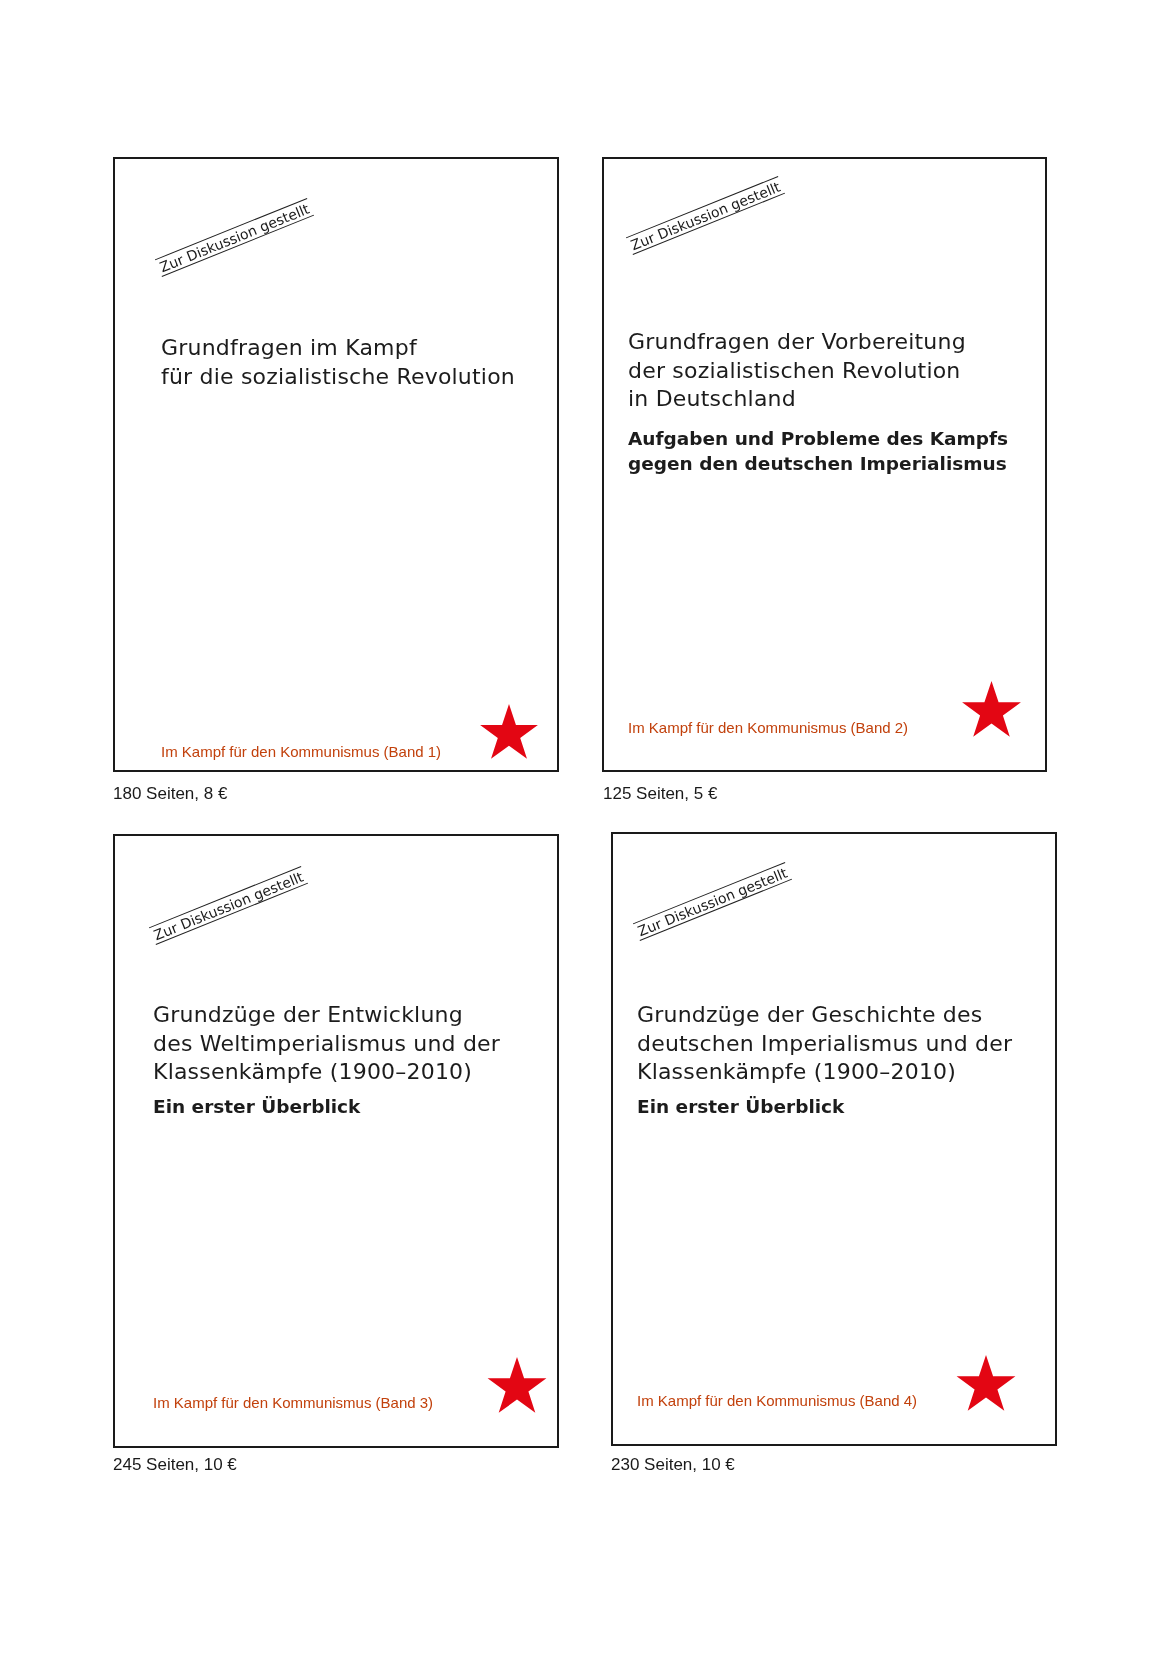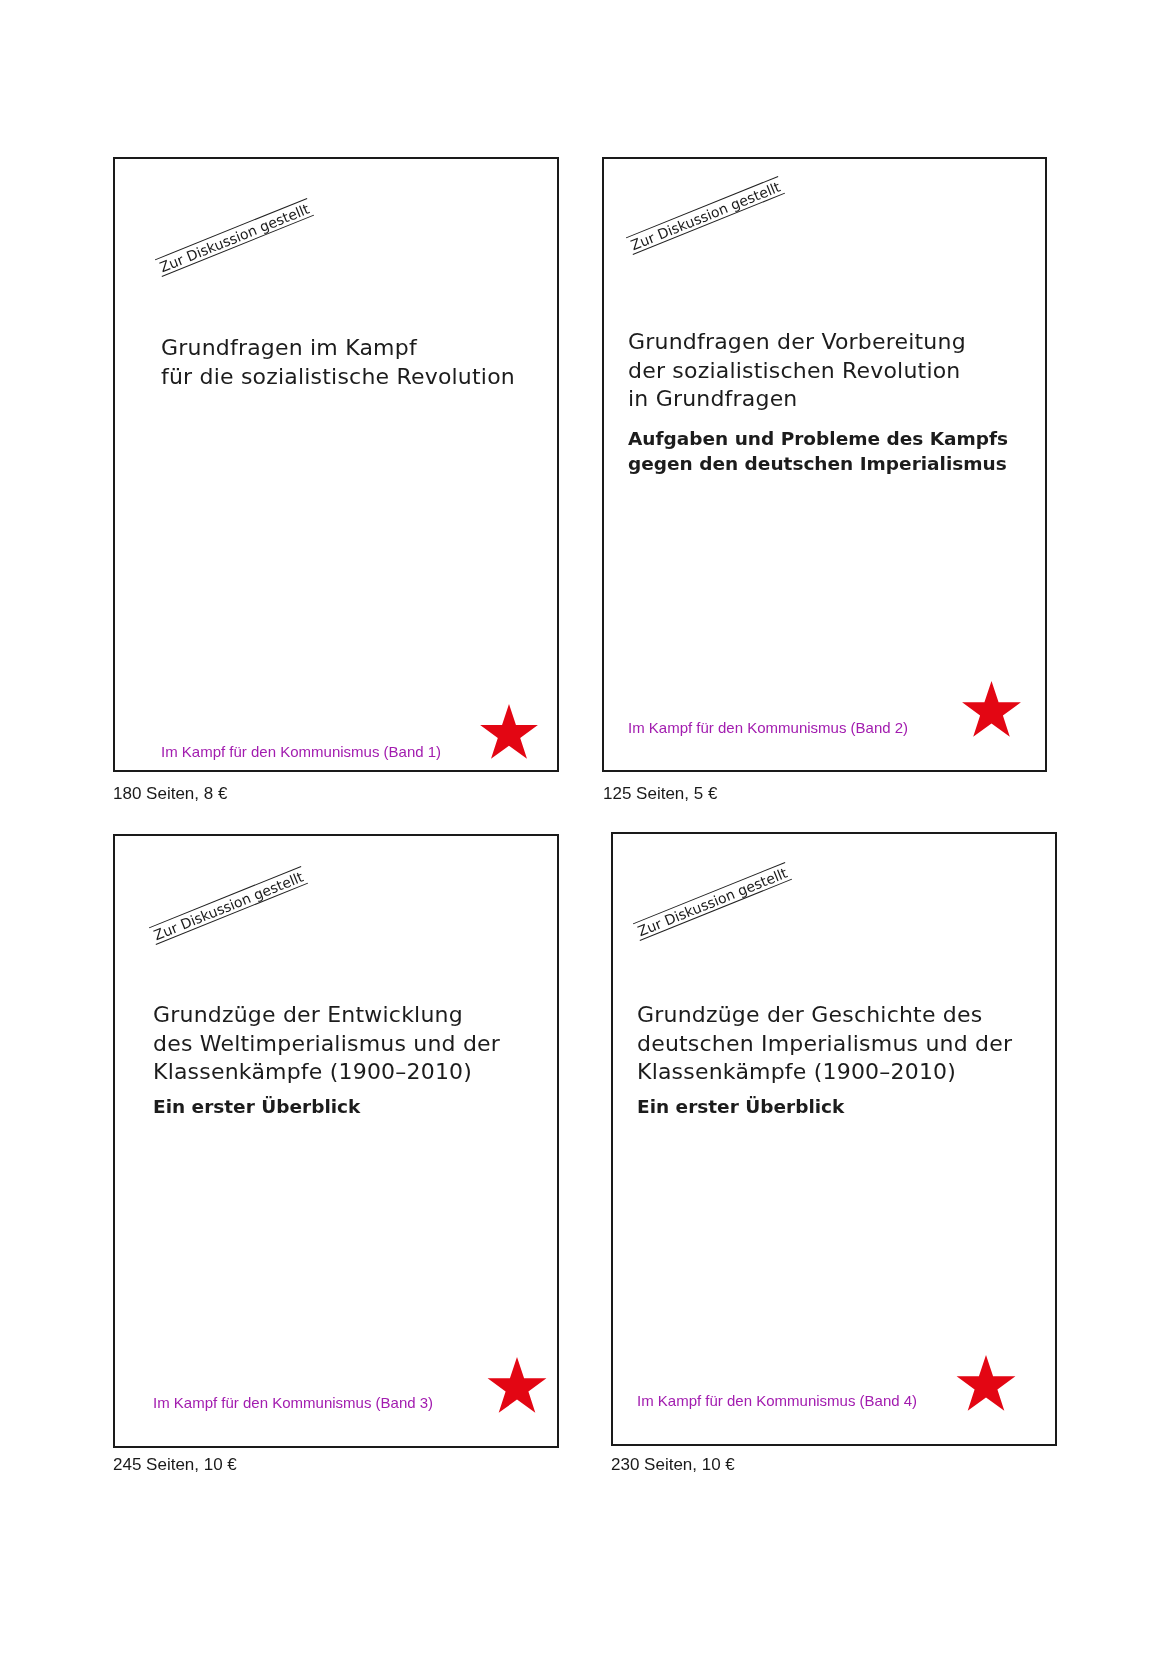--- a/index.html
+++ b/index.html
@@ -8,21 +8,21 @@
   .cover { position: absolute; border: 2px solid #1a1a1a; box-sizing: border-box; background: #fff; }
   .stamp { position: absolute; transform-origin: left bottom; transform: rotate(-22deg);
            font-family: "DejaVu Sans", sans-serif; font-size: 14px; white-space: nowrap;
            border-top: 1px solid #222; border-bottom: 1px solid #222; padding: 1px 2px 0 2px; line-height: 16px; }
   .title { position: absolute; font-family: "DejaVu Sans", sans-serif; font-size: 22px; line-height: 28.5px;
            letter-spacing: 0.2px; color: #1c1c1c; white-space: nowrap; }
   .title .line { display: block; }
   .subtitle { position: absolute; font-family: "DejaVu Sans", sans-serif; font-weight: bold; font-size: 18.5px;
               line-height: 25px; color: #1c1c1c; white-space: nowrap; }
   .subtitle .line { display: block; }
-  .series { position: absolute; font-family: "Liberation Sans", sans-serif; font-size: 15px; white-space: nowrap; color: #a21caf; }
+  .series { position: absolute; font-family: "Liberation Sans", sans-serif; font-size: 15px; white-space: nowrap; color: #c2410c; }
   .star { position: absolute; }
   .price { position: absolute; font-family: "Liberation Sans", sans-serif; font-size: 17px; white-space: nowrap; color: #1a1a1a; }
 </style>
 </head>
 <body>
 
 <div class="cover" style="left:113px; top:157px; width:446px; height:615px;"></div>
 <div class="stamp" style="left:162px; top:258px;">Zur Diskussion gestellt</div>
 <div class="title" style="left:161px; top:334px;">
   <span class="line">Grundfragen im Kampf</span>
@@ -32,21 +32,21 @@
 <svg class="star" style="left:478px; top:704px;" width="62" height="56" viewBox="0 0 100 95">
   <polygon points="50,0 61.8,35.5 99,35.5 69,57.5 80.5,93 50,71 19.5,93 31,57.5 1,35.5 38.2,35.5" fill="#e30613"></polygon>
 </svg>
 <div class="price" style="left:113px; top:784px;">180 Seiten, 8 €</div>
 
 <div class="cover" style="left:602px; top:157px; width:445px; height:615px;"></div>
 <div class="stamp" style="left:633px; top:236px;">Zur Diskussion gestellt</div>
 <div class="title" style="left:628px; top:328px;">
   <span class="line">Grundfragen der Vorbereitung</span>
   <span class="line">der sozialistischen Revolution</span>
-  <span class="line">in Grundfragen</span>
+  <span class="line">in Deutschland</span>
 </div>
 <div class="subtitle" style="left:628px; top:426px;">
   <span class="line">Aufgaben und Probleme des Kampfs</span>
   <span class="line">gegen den deutschen Imperialismus</span>
 </div>
 <div class="series" style="left:628px; top:719px;">Im Kampf für den Kommunismus (Band 2)</div>
 <svg class="star" style="left:960px; top:681px;" width="63" height="57" viewBox="0 0 100 95">
   <polygon points="50,0 61.8,35.5 99,35.5 69,57.5 80.5,93 50,71 19.5,93 31,57.5 1,35.5 38.2,35.5" fill="#e30613"></polygon>
 </svg>
 <div class="price" style="left:603px; top:784px;">125 Seiten, 5 €</div>

